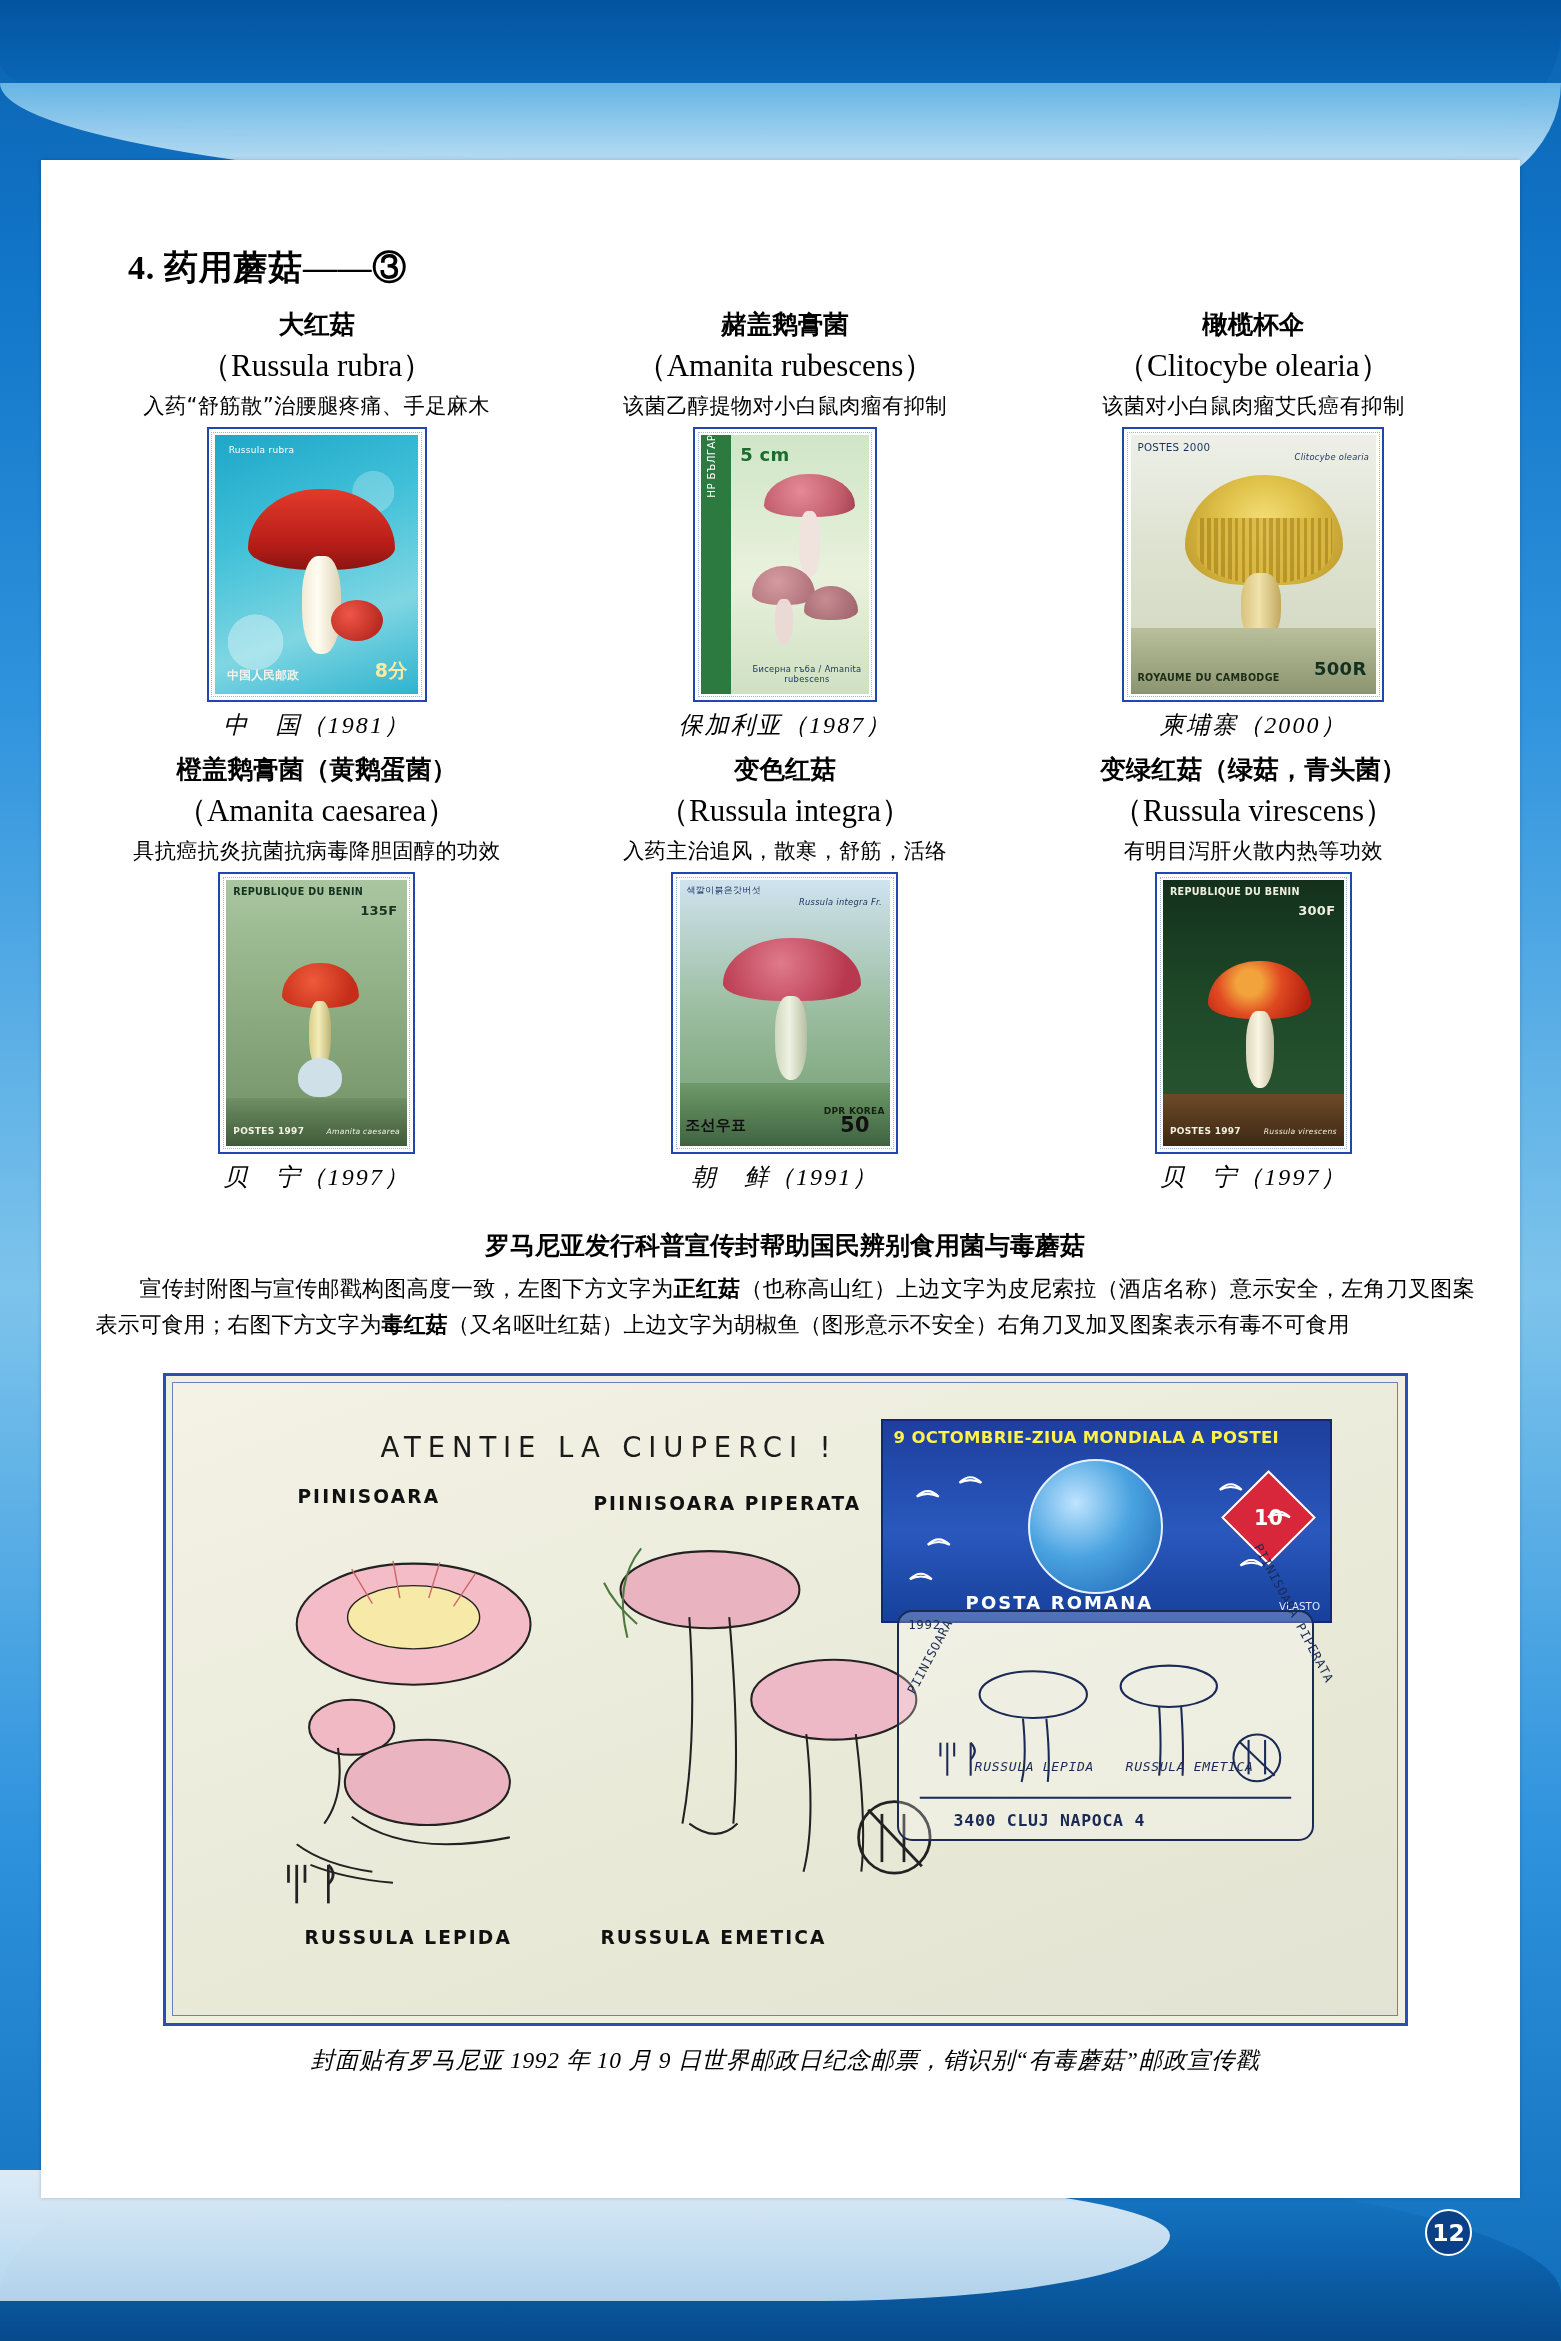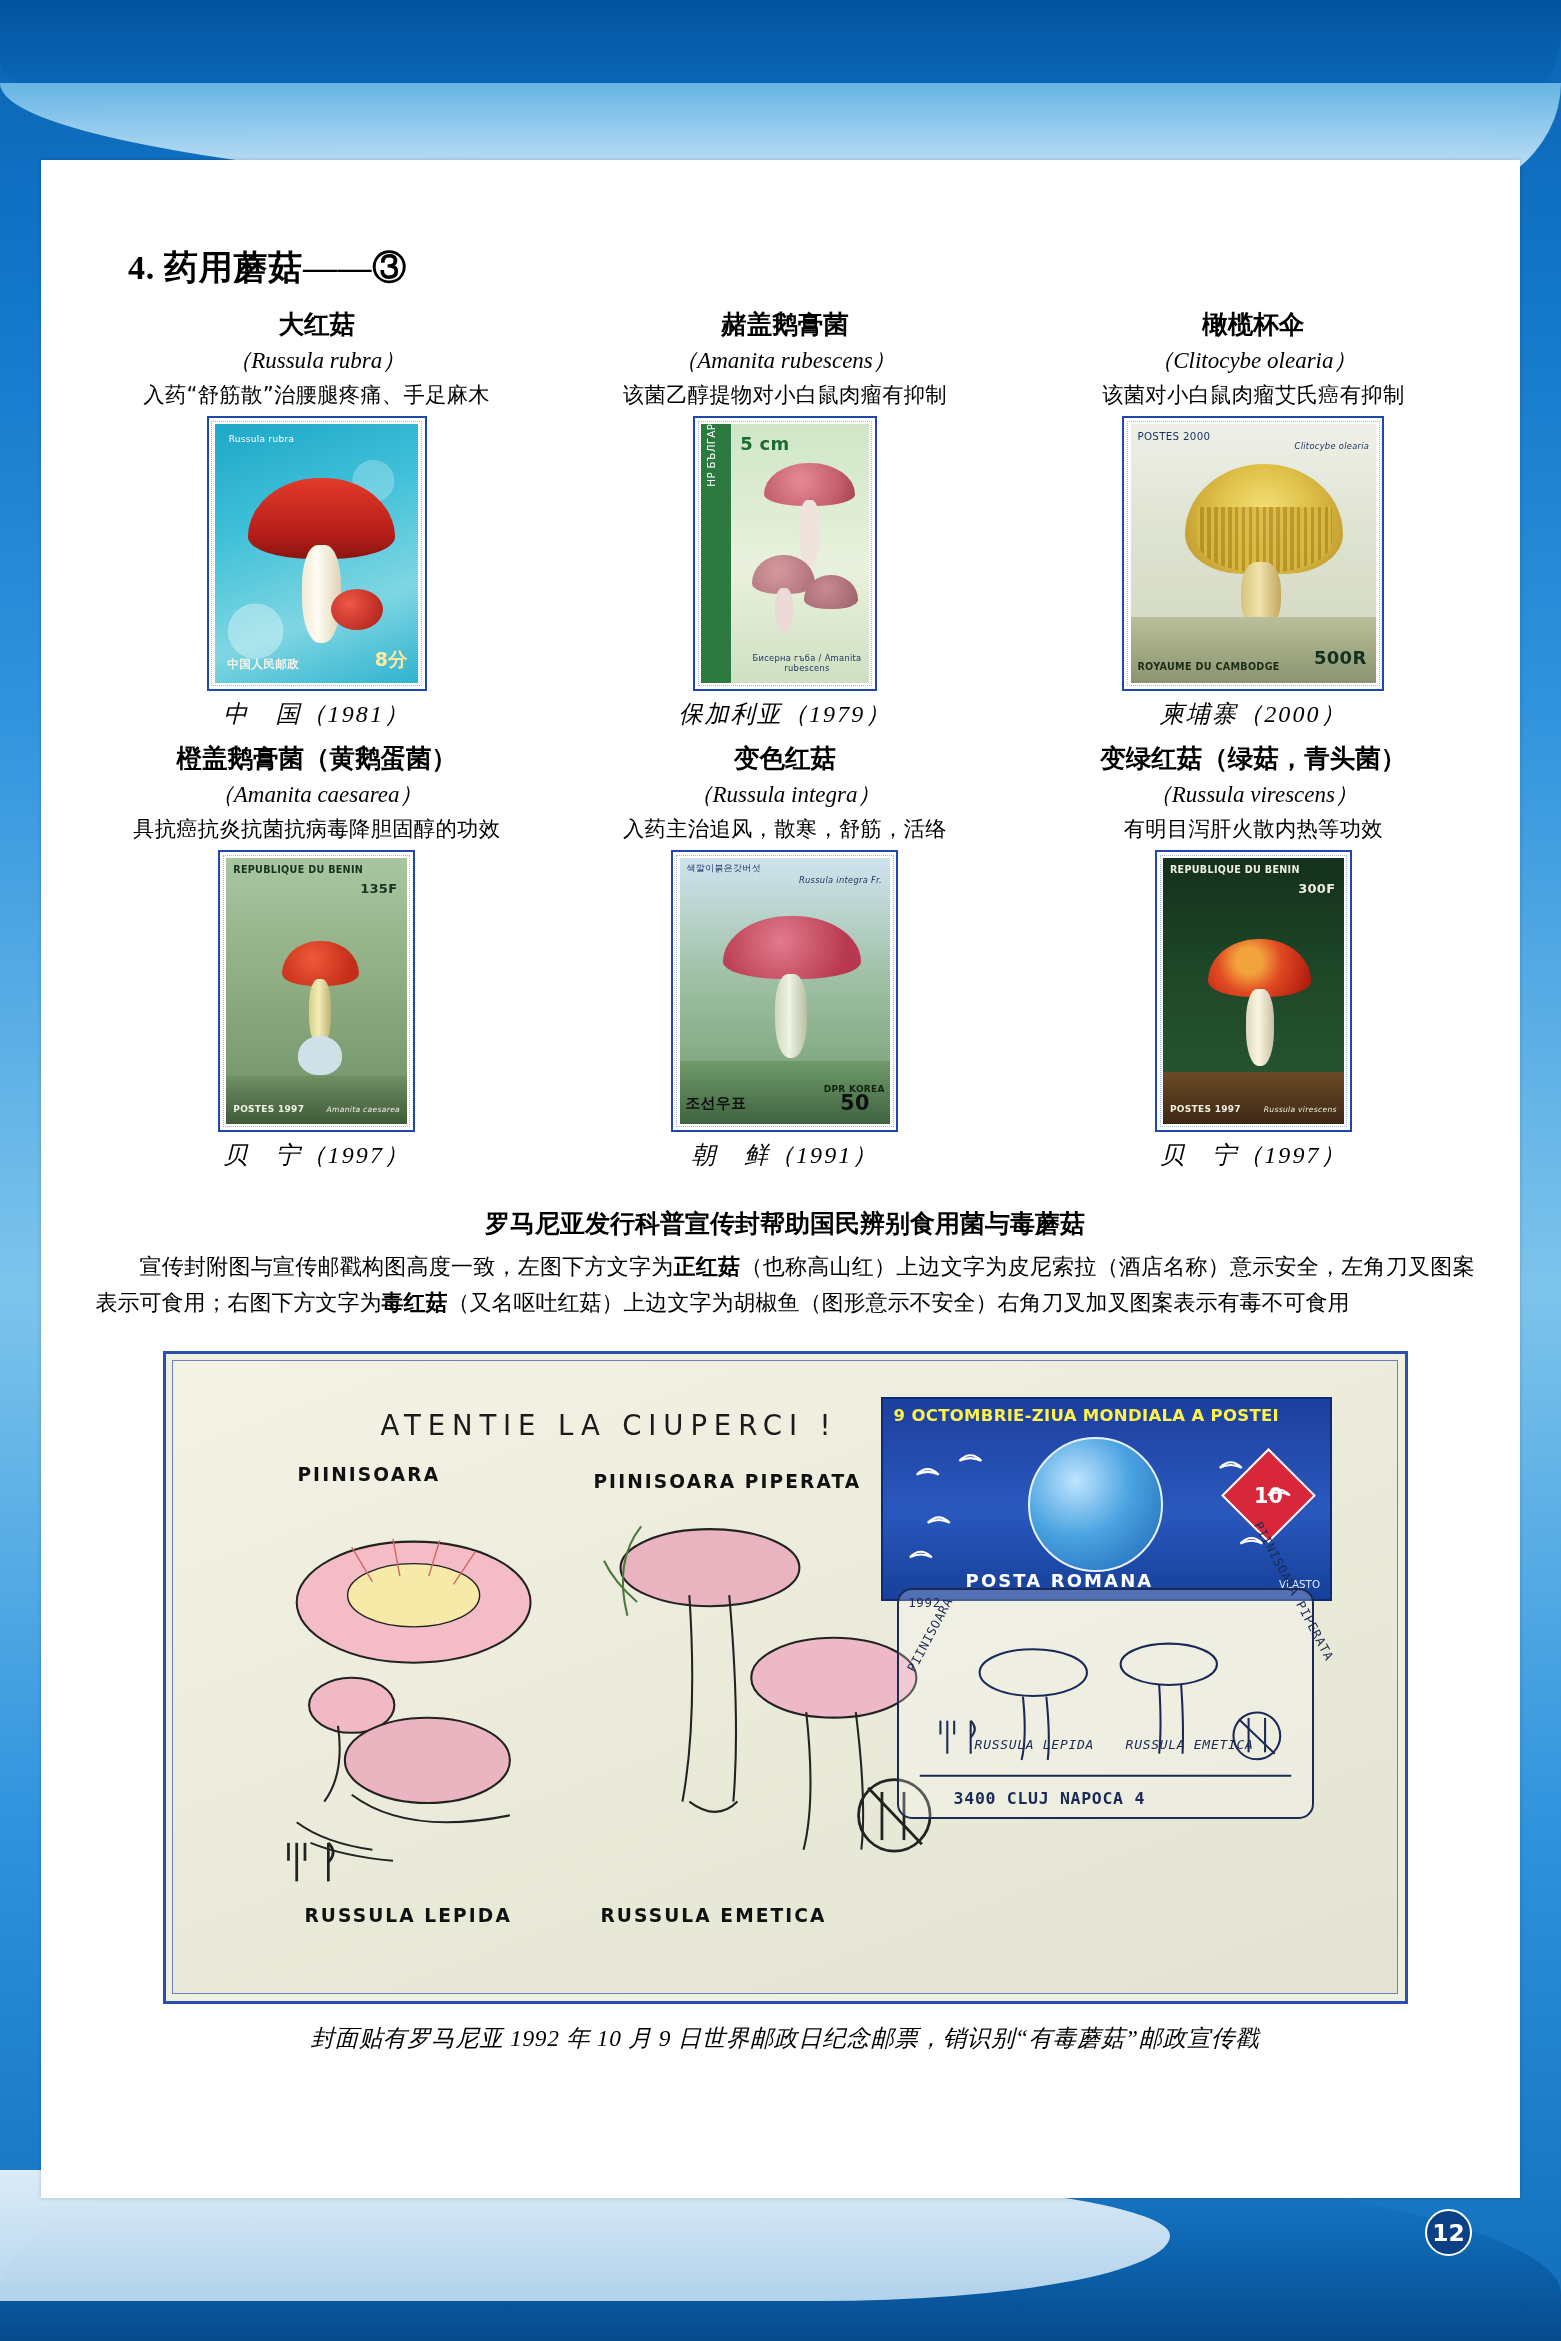--- a/index.html
+++ b/index.html
@@ -86,22 +86,21 @@
   .cell {
     text-align: center;
   }
   .cn-name {
     font-size: 25.5px;
     font-weight: bold;
     margin: 1.4px 0 2.8px;
     font-family: "DejaVu Sans", sans-serif;
   }
   .lat-name {
-    font-size: 23px;
-    font-style: italic;
+    font-size: 31px;
     margin: 2.8px 0 4.1px;
     font-family: "Liberation Serif", serif;
   }
   .desc {
     font-size: 21.3px;
     margin: 1.4px 0 6.9px;
     font-family: "DejaVu Sans", sans-serif;
     letter-spacing: 0.3px;
   }
   .country {
@@ -354,21 +353,21 @@
 
               <div class="mcap" style="left:63px;top:39px;width:91px;height:43px;background:radial-gradient(circle at 40% 40%,#e58a96,#c05a6a 70%,#9c4050);"></div>
               <div class="mstem" style="left:98px;top:76px;width:20.7px;height:66px;background:#f0e3de;"></div>
               <div class="mcap" style="left:51px;top:131px;width:63px;height:39px;background:radial-gradient(circle at 40% 40%,#d59aa0,#a96b74);"></div>
               <div class="mstem" style="left:74px;top:164px;width:18px;height:45px;background:#ead9d4;"></div>
               <div class="mcap" style="left:103px;top:151px;width:54px;height:34px;background:radial-gradient(circle at 40% 40%,#c88b92,#9a6068);"></div>
               <div class="cap dark" style="left:44px;bottom:9.6px;font-size:8.3px;">Бисерна гъба / Amanita rubescens</div>
             </div>
           </div>
         </div>
-        <div class="country">保加利亚（1979）</div>
+        <div class="country">保加利亚（1987）</div>
       </div>
 
       <div class="cell">
         <div class="cn-name">橄榄杯伞</div>
         <div class="lat-name">（Clitocybe olearia）</div>
         <div class="desc">该菌对小白鼠肉瘤艾氏癌有抑制</div>
         <div class="stamp-wrap">
           <div class="stamp s3">
             <div class="stamp-inner" style="background:linear-gradient(180deg,#eef0e8 0%,#dfe3d2 40%,#cfd6bd 100%);">
               <div class="cap dark" style="left:6.9px;top:5.5px;font-size:10.3px;">POSTES 2000</div>

